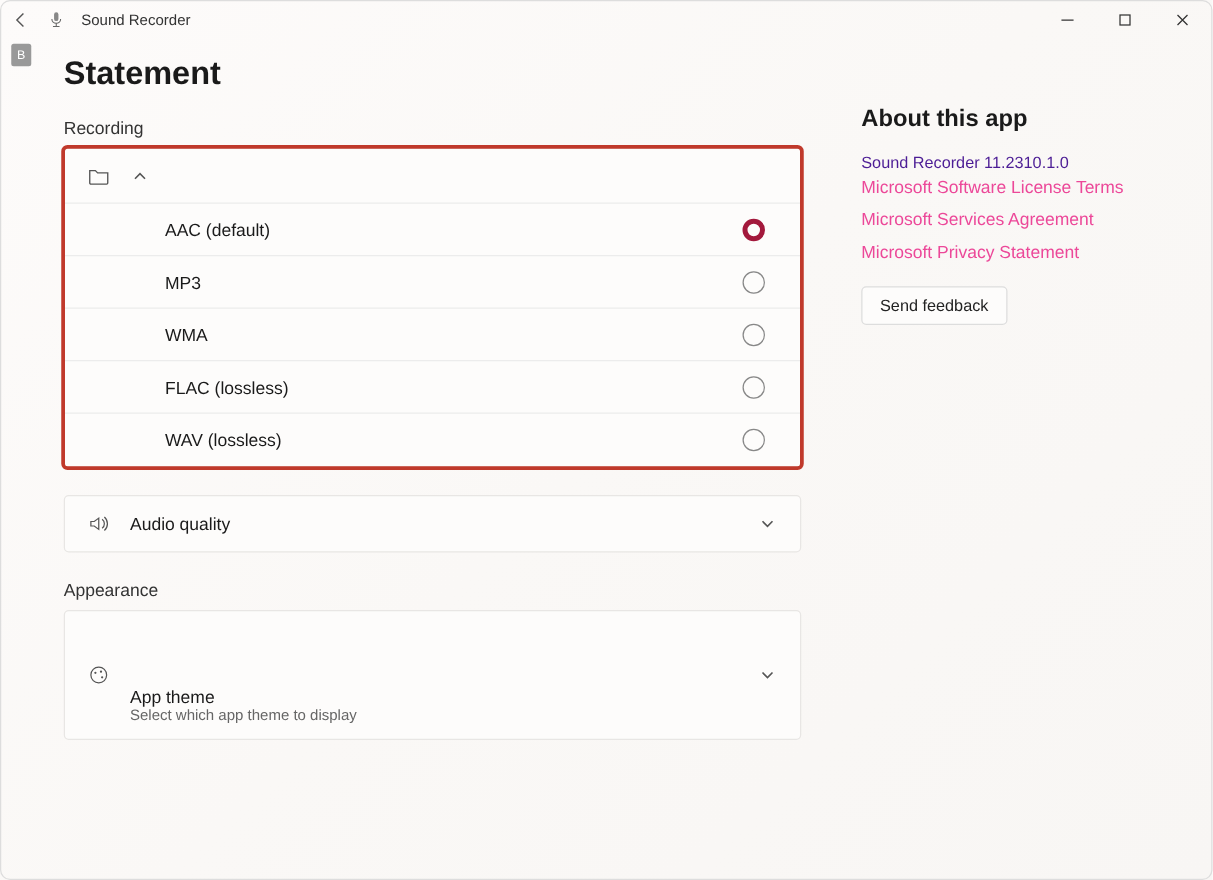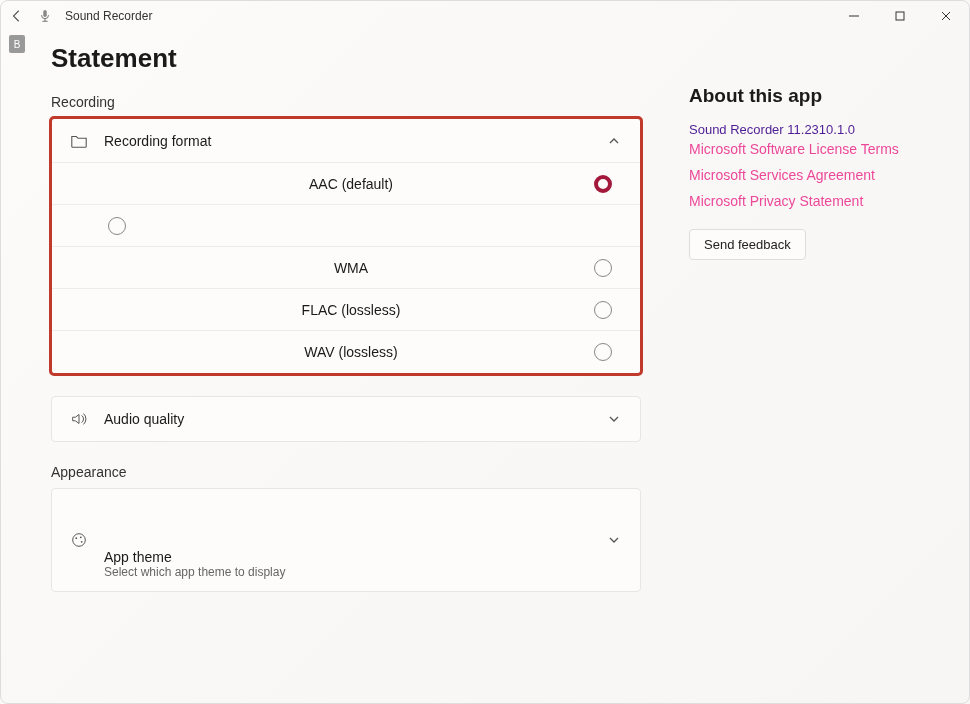--- a/index.html
+++ b/index.html
@@ -60,21 +60,21 @@
     min-height: 44px;
     border-bottom: 1px solid #ececec;
     gap: 16px;
   }
   .row:last-child { border-bottom: none;}
   .row .icon { width:18px; height:18px; display:flex; align-items:center; justify-content:center; color:#555;}
   .row .label { flex:1; font-size:14px; }
   .row .sublabel { font-size:12px; color:#666; }
   .row .stack { display:flex; flex-direction:column; flex:1;margin-top:48px;}
   .chev { color:#555; width:16px; height:16px; display:flex; align-items:center; justify-content:center;}
-  .option-row { padding-left: 56px; padding-right: 28px; display:flex; align-items:center; min-height:42px; border-bottom:1px solid #ececec;text-align:center;}
+  .option-row { padding-left: 80px; padding-right: 28px; display:flex; align-items:center; min-height:42px; border-bottom:1px solid #ececec;}
   .option-row:last-child{border-bottom:none;}
   .option-row .label { flex:1; }
   .radio {
     width:18px; height:18px; border-radius:50%;
     border:1px solid #888;
     position:relative;
   }
   .radio.sel { border:4px solid #a3193c; }
   .aside h2 { font-size: 19px; font-weight:600; margin-bottom: 14px;}
   .aside .ver { font-size:13px; color:#4c1d95; line-height:1.4; margin-bottom:2px;}
@@ -132,32 +132,32 @@
 
     <div class="section-label">Recording</div>
 
     <div class="card hl">
       <div class="row">
         <span class="icon">
           <svg width="18" height="18" viewBox="0 0 20 20">
               <path d="M2 5 h5 l2 2 h9 v9 a1 1 0 0 1 -1 1 H3 a1 1 0 0 1 -1 -1 Z" stroke="#555" stroke-width="1.2" fill="none"></path>
             </svg>
         </span>
-        <span class="label">Recording format</span>
         <span class="chev">
           <svg width="12" height="12" viewBox="0 0 12 12">
               <path d="M2 8 L6 4 L10 8" stroke="#555" stroke-width="1.3" fill="none"></path>
             </svg>
         </span>
       </div>
       <div class="option-row">
         <span class="label">AAC (default)</span>
         <span class="radio sel"></span>
       </div>
       <div class="option-row">
+        <span class="label">MP3</span>
         <span class="radio"></span>
       </div>
       <div class="option-row">
         <span class="label">WMA</span>
         <span class="radio"></span>
       </div>
       <div class="option-row">
         <span class="label">FLAC (lossless)</span>
         <span class="radio"></span>
       </div>

